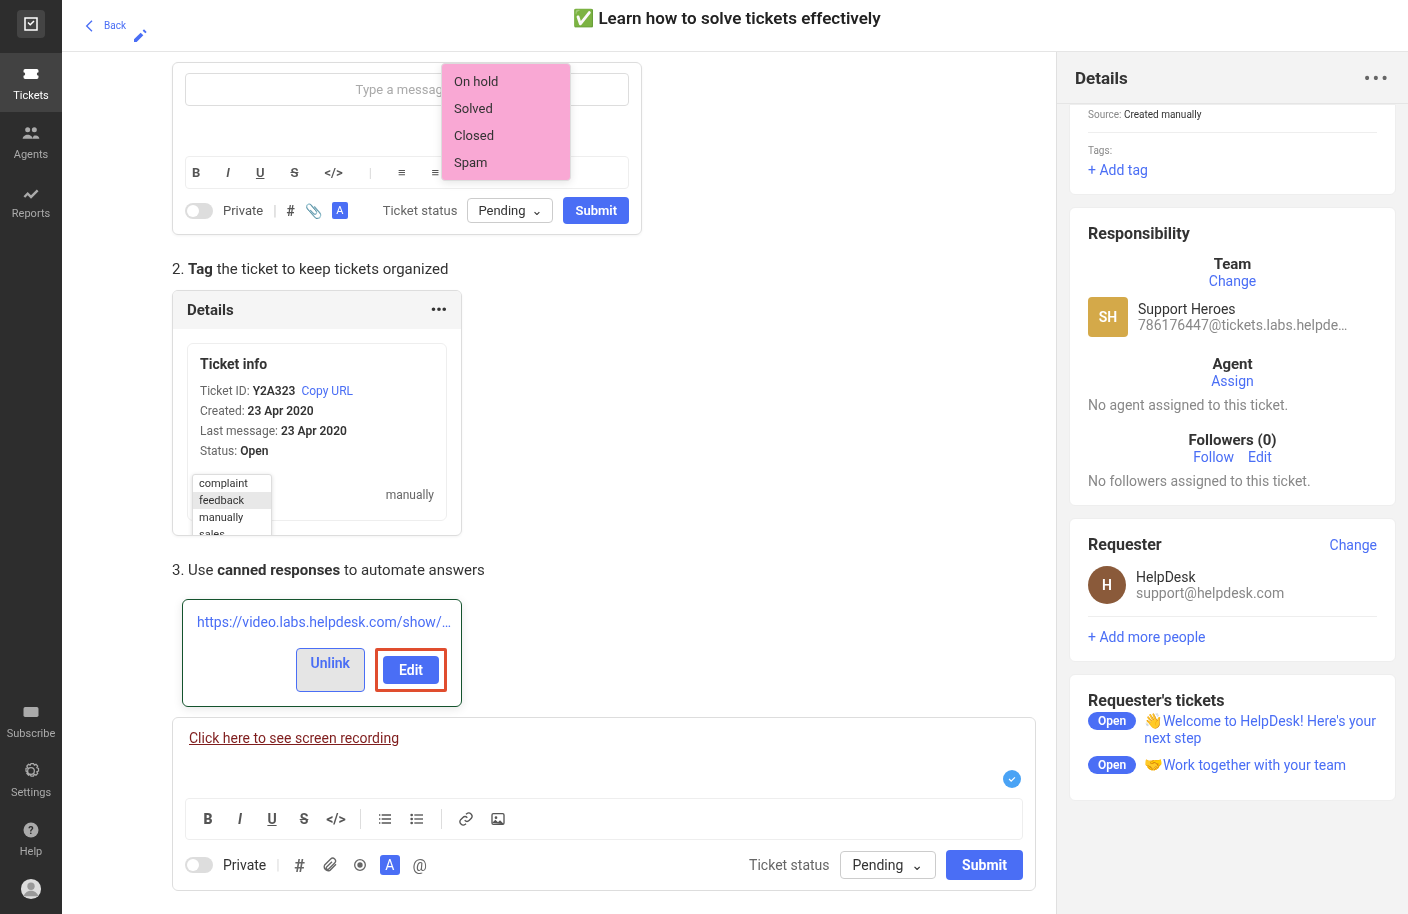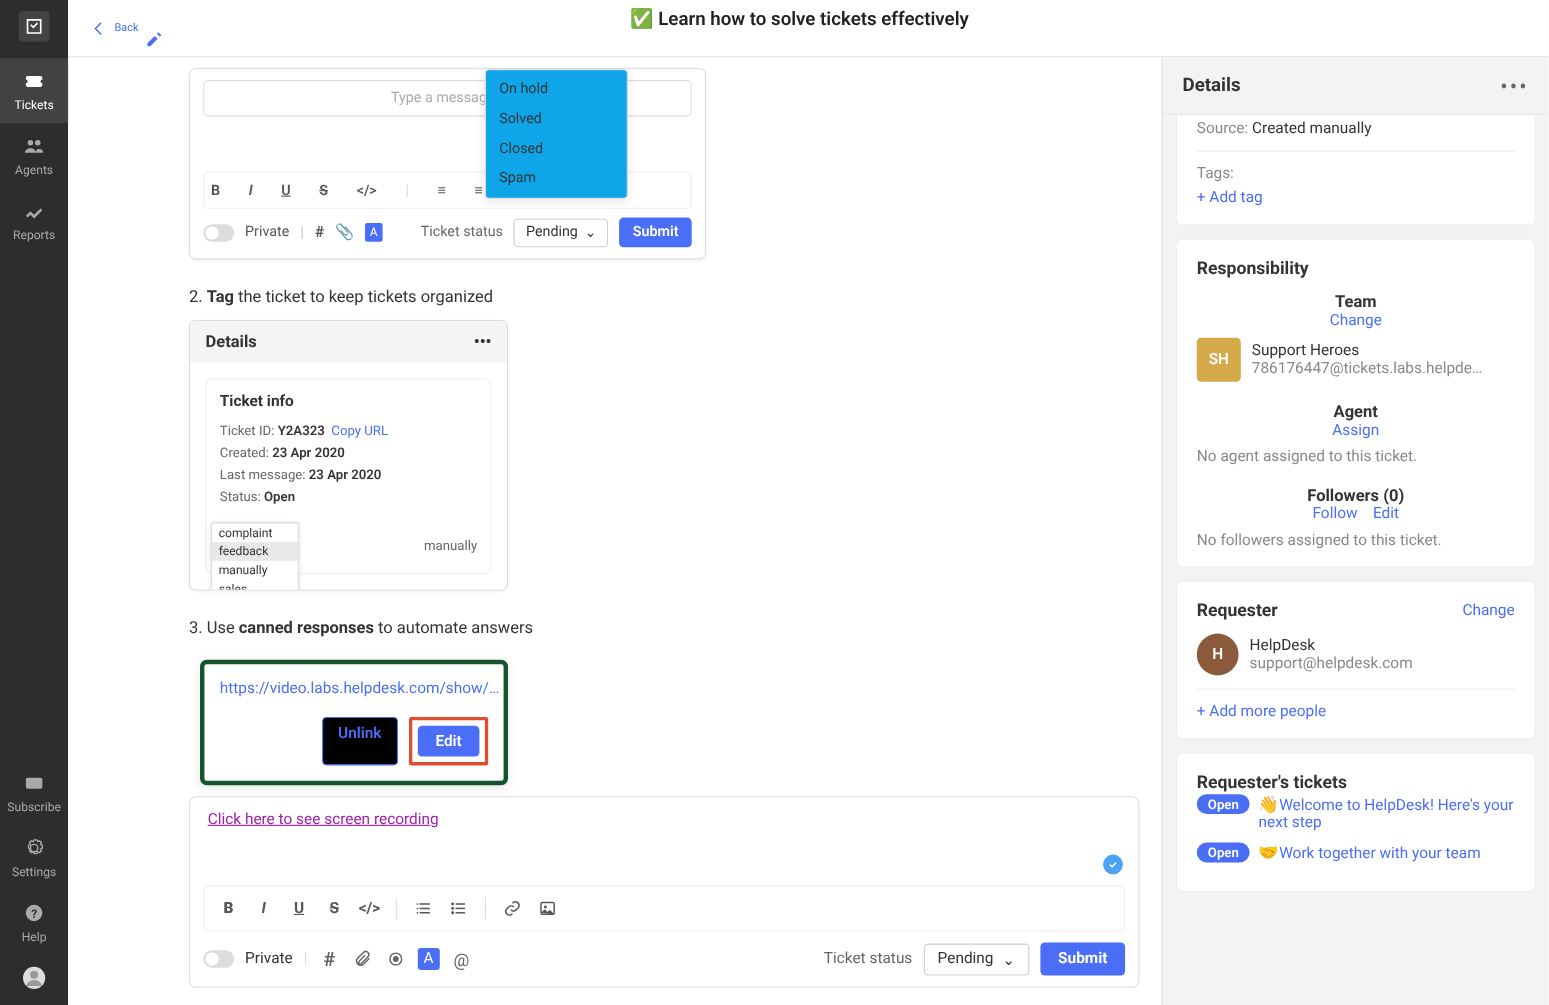--- a/index.html
+++ b/index.html
@@ -21,21 +21,21 @@
 .topbar .title .emoji { margin-right:4px; }
 .topbar .title svg { width:16px;height:16px;fill:#4a6ef5;vertical-align:middle;margin-left:6px; }
 .content-wrap { flex:1; display:flex; overflow:hidden; }
 .article { flex:1; overflow-y:auto; padding: 0 20px 20px 110px; position:relative; }
 .article::-webkit-scrollbar { width:8px; }
 .article::-webkit-scrollbar-thumb { background:#ccc; border-radius:4px; }
 .screenshot-box { border:1px solid #ddd; border-radius:6px; background:#fff; margin: 10px 0 25px 0; padding: 0; overflow:hidden; box-shadow:0 1px 3px rgba(0,0,0,0.05); }
 .ss1 { width: 470px; }
 .ss1-inner { padding:10px 12px; position:relative; }
 .ss1-msg { border:1px solid #ddd; border-radius:4px; padding:8px 10px; color:#aaa; font-size:13px; margin-bottom:50px;text-align:center; }
-.ss1-dropdown { position:absolute; top:0; left:268px; background:#0ea5e9; border:1px solid #ddd; border-radius:4px; box-shadow:0 2px 8px rgba(0,0,0,0.1); width:130px; padding:4px 0; }
+.ss1-dropdown { position:absolute; top:0; left:268px; background:#f9a8d4; border:1px solid #ddd; border-radius:4px; box-shadow:0 2px 8px rgba(0,0,0,0.1); width:130px; padding:4px 0; }
 .ss1-dropdown div { padding:6px 12px; font-size:13px; color:#333; }
 .ss1-toolbar { display:flex; gap:14px; padding:8px 0; border:1px solid #eee; border-radius:4px; align-items:center; margin-bottom:8px; }
 .ss1-toolbar span { font-size:13px; color:#555; font-weight:600; padding:0 6px; }
 .ss1-footer { display:flex; align-items:center; gap:10px; }
 .toggle { width:28px; height:16px; border-radius:8px; background:#ddd; position:relative; }
 .toggle::after { content:''; width:12px;height:12px;background:#fff;border-radius:50%;position:absolute;top:2px;left:2px; }
 .ss1-footer .label { font-size:13px; color:#555; }
 .ss1-footer .sep { color:#ccc; }
 .ss1-footer .status-label { font-size:13px; color:#666; margin-left:auto; }
 .ss1-pending { border:1px solid #ccc; border-radius:4px; padding:4px 10px; font-size:13px; display:flex;align-items:center;gap:6px; }
@@ -46,29 +46,29 @@
 .ss2-head { background:#f5f5f5; padding:10px 14px; display:flex; justify-content:space-between; align-items:center; font-weight:700; font-size:15px; }
 .ss2-body { padding:14px; }
 .ss2-card { border:1px solid #eee; border-radius:6px; padding:12px; position:relative; }
 .ss2-card h4 { font-size:14px; font-weight:700; margin-bottom:12px; }
 .ss2-row { font-size:12px; color:#666; margin-bottom:6px; }
 .ss2-row b { color:#333; font-weight:600; }
 .ss2-row a { color:#4a6ef5; }
 .ss2-tags { position:absolute; top:130px; left:4px; background:#fff; border:1px solid #ddd; border-radius:3px; box-shadow:0 1px 4px rgba(0,0,0,0.15); width:80px; font-size:11px; }
 .ss2-tags div { padding:2px 6px; }
 .ss2-tags .hl { background:#e8e8e8; }
-.ss3 { width:280px; padding:14px; border:4px solid #14532d; border-radius:6px; box-shadow:0 2px 10px rgba(0,0,0,0.1); }
+.ss3 { width:280px; padding:14px; border:1px solid #14532d; border-radius:6px; box-shadow:0 2px 10px rgba(0,0,0,0.1); }
 .ss3 a { color:#4a6ef5; font-size:14px; }
 .ss3-btns { display:flex; gap:10px; justify-content:flex-end; margin-top:18px; }
-.ss3-unlink { border:1px solid #4a6ef5; color:#4a6ef5; background:#000000; border-radius:4px; padding:6px 14px; font-weight:600; }
+.ss3-unlink { border:1px solid #4a6ef5; color:#4a6ef5; background:#e5e5e5; border-radius:4px; padding:6px 14px; font-weight:600; }
 .ss3-edit-wrap { border:3px solid #e04d2e; padding:5px; border-radius:2px; }
 .ss3-edit { background:#4a6ef5; color:#fff; border-radius:4px; padding:6px 16px; font-weight:600; }
 .reply-editor { border:1px solid #ddd; border-radius:6px; margin:10px 0; }
 .reply-ta { padding:12px 16px; min-height:80px; position:relative; }
-.reply-ta a { color:#a21caf; text-decoration:underline; font-size:14px; }
+.reply-ta a { color:#7f1d1d; text-decoration:underline; font-size:14px; }
 .reply-ta .check-badge { position:absolute; right:14px; bottom:10px; width:18px;height:18px;background:#4aa3f5;border-radius:50%;display:flex;align-items:center;justify-content:center; }
 .reply-ta .check-badge svg { width:10px;height:10px;fill:#fff; }
 .reply-toolbar { display:flex; gap:4px; padding:6px 8px; border:1px solid #eee; border-radius:4px; margin:0 12px; align-items:center; }
 .reply-toolbar .tb-btn { width:28px;height:28px;display:flex;align-items:center;justify-content:center;color:#555;font-weight:700;font-size:14px; border-radius:3px; }
 .reply-toolbar .tb-sep { width:1px;height:20px;background:#ddd; margin:0 6px; }
 .reply-footer { display:flex; align-items:center; gap:10px; padding:10px 12px; }
 .reply-footer .spacer { flex:1; }
 .reply-footer .ts-label { font-size:14px; color:#666; }
 .reply-footer .pending-sel { border:1px solid #ccc; border-radius:4px; padding:5px 12px; display:flex;align-items:center;gap:8px;font-size:14px; }
 .reply-footer .submit { background:#4a6ef5; color:#fff; border-radius:4px; padding:7px 16px; font-weight:700; font-size:14px; }
@@ -78,21 +78,21 @@
 .details-head { height:52px; padding:0 18px; display:flex; align-items:center; justify-content:space-between; border-bottom:1px solid #e5e5e5; background:#f3f3f3; }
 .details-head h2 { font-size:17px; font-weight:700; color:#333; }
 .details-head .dots { font-size:20px; color:#666; letter-spacing:2px; }
 .details-body { padding:0 12px 20px 12px; }
 .card { background:#fff; border-radius:6px; padding:16px 18px; margin-top:12px; border:1px solid #eee; }
 .card.first { margin-top:0; border-radius:0 0 6px 6px; padding-top:0; }
 .card .row { display:flex; justify-content:space-between; align-items:center; margin-bottom:12px; }
 .card h3 { font-size:16px; font-weight:700; color:#333; }
 .card .link { color:#4a6ef5; font-size:14px; cursor:pointer; }
 .card .sub { font-size:14px; color:#888; }
-.card .label-row { font-size:14px; color:#888; margin-bottom:6px; }
+.card .label-row { font-size:10px; color:#888; margin-bottom:6px; }
 .card .label-row b { color:#333; font-weight:400; }
 .team-row { display:flex; gap:10px; align-items:center; }
 .avatar-sq { width:40px;height:40px;background:#d4a949;border-radius:4px;display:flex;align-items:center;justify-content:center;color:#fff;font-weight:600; }
 .team-info { flex:1; overflow:hidden; }
 .team-info .name { font-size:14px; color:#333; }
 .team-info .email { font-size:14px; color:#888; white-space:nowrap; overflow:hidden; text-overflow:ellipsis; }
 .sect { margin-top:18px; }
 .sect .sect-head { display:flex; justify-content:space-between; align-items:center; margin-bottom:8px;flex-direction:column; }
 .sect .sect-head h4 { font-size:15px; font-weight:700; color:#333; }
 .sect .sect-links { display:flex; gap:14px; }

